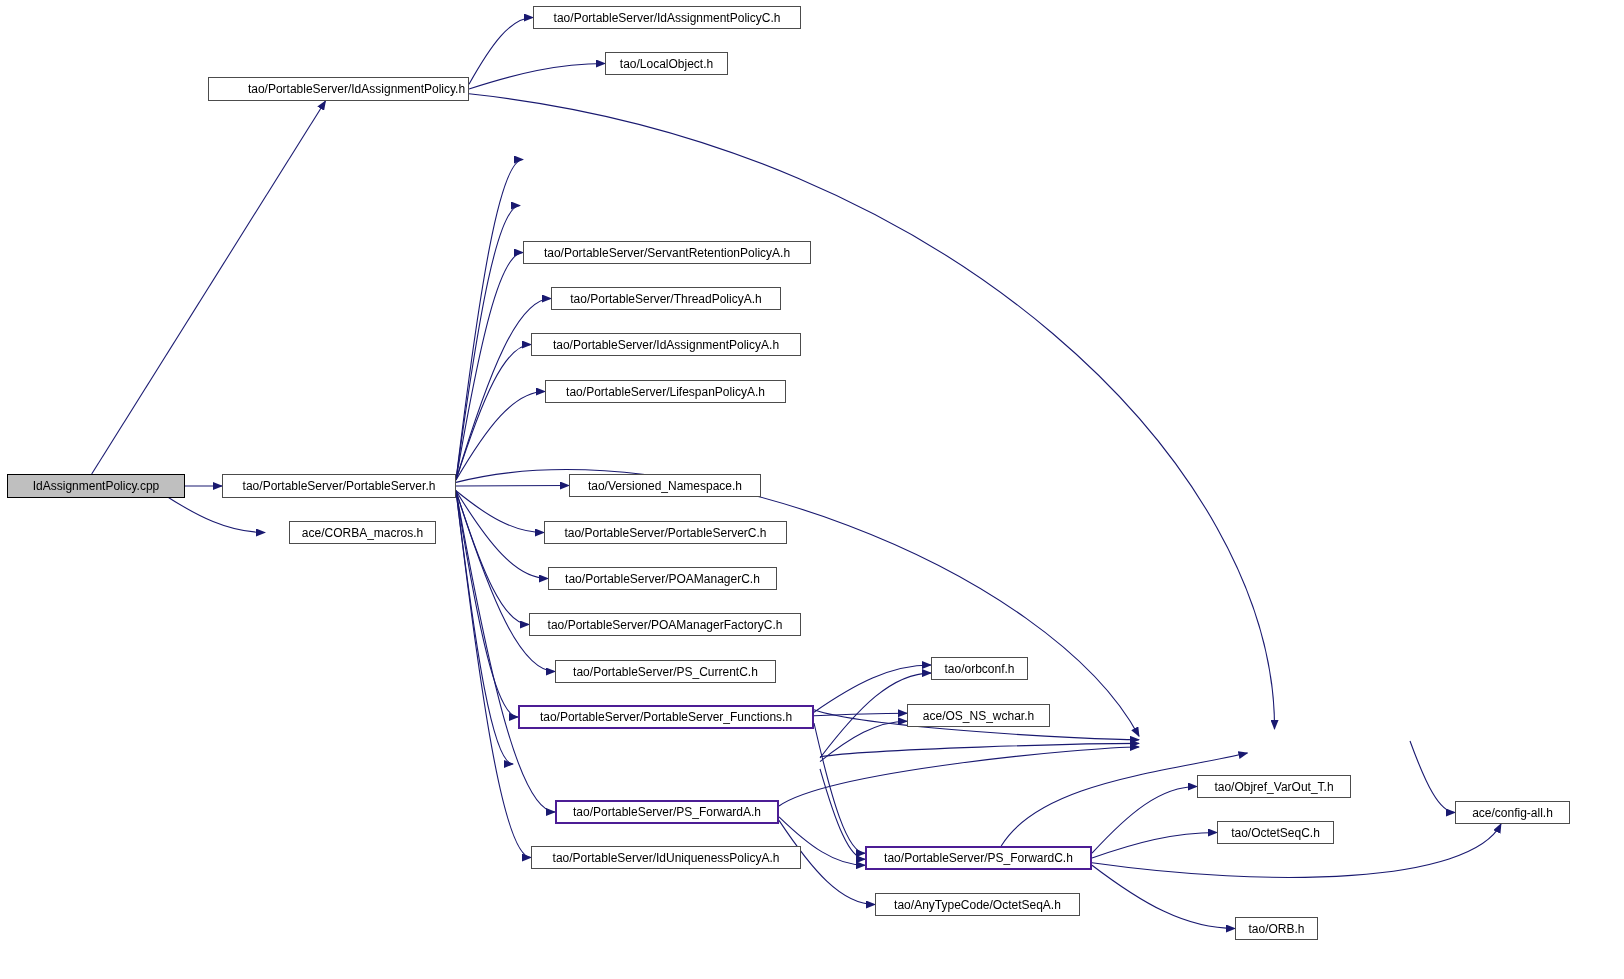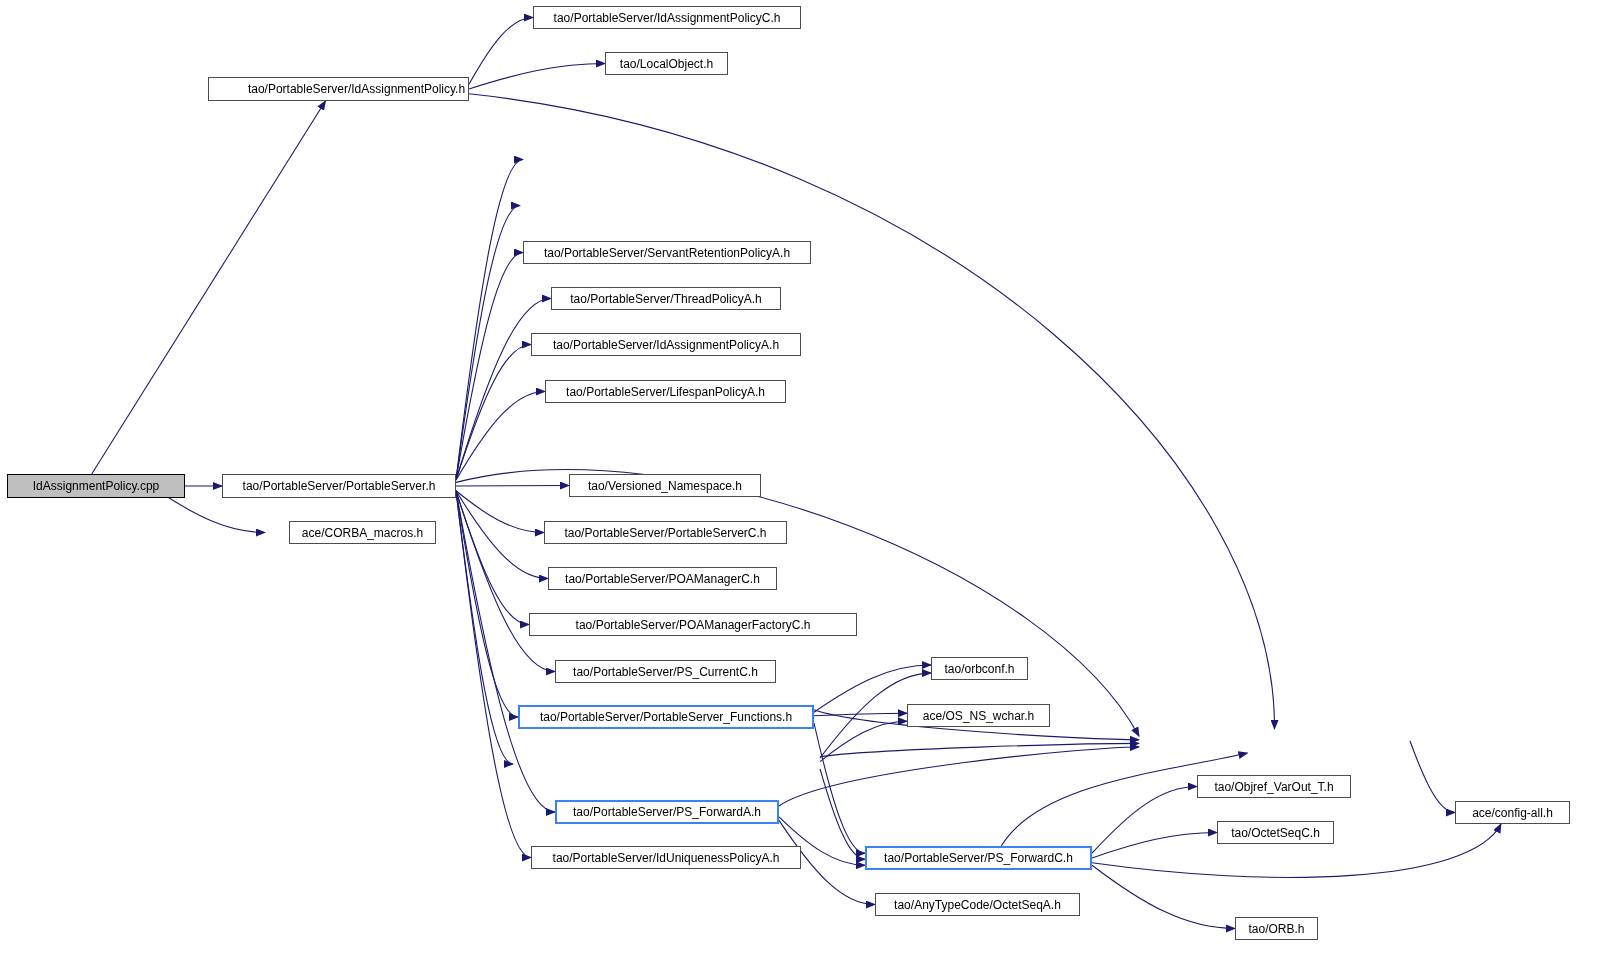--- a/index.html
+++ b/index.html
@@ -20,21 +20,21 @@
     background:var(--node-fill,#ffffff);
     border:1px solid var(--node-border,#4c4c4c);
     box-sizing:border-box;
     font-size:12px;
     line-height:1;
     color:#000000;
     white-space:nowrap;
     cursor:pointer;
     z-index:2;
   }
-  .node.bold{border:2px solid #3b82f6;}
+  .node.bold{border:2px solid #4c1d95;}
   .node.main{background:var(--main-fill,#bfbfbf);border:1px solid #000000;cursor:default;}
   .node span{pointer-events:none;}
 </style>
 </head>
 <body>
 
 <div class="canvas" id="graph" style="--node-fill: #ffffff; --node-border: #4c4c4c; --main-fill: #bfbfbf; background: rgb(255, 255, 255);">
   <svg class="edges" id="edge-layer" width="1624" height="979">
     <defs>
       <marker id="arrow" markerWidth="10" markerHeight="8" refX="9" refY="4" orient="auto" markerUnits="userSpaceOnUse">
@@ -116,21 +116,21 @@
     </div>
     <div class="node" style="left: 265px; top: 521px; width: 147px; height: 23px; margin-left: 24px;">
       <span>ace/CORBA_macros.h</span>
     </div>
     <div class="node" style="left: 544px; top: 521px; width: 243px; height: 23px;">
       <span>tao/PortableServer/PortableServerC.h</span>
     </div>
     <div class="node" style="left: 548px; top: 567px; width: 229px; height: 23px;">
       <span>tao/PortableServer/POAManagerC.h</span>
     </div>
-    <div class="node" style="left: 529px; top: 613px; width: 328px; height: 23px;">
+    <div class="node" style="left: 529px; top: 613px; width: 272px; height: 23px;">
       <span>tao/PortableServer/POAManagerFactoryC.h</span>
     </div>
     <div class="node" style="left: 555px; top: 660px; width: 221px; height: 23px;">
       <span>tao/PortableServer/PS_CurrentC.h</span>
     </div>
     <div class="node" style="left: 931px; top: 657px; width: 97px; height: 23px;">
       <span>tao/orbconf.h</span>
     </div>
     <div class="node bold" style="left: 518px; top: 705px; width: 296px; height: 24px;">
       <span>tao/PortableServer/PortableServer_Functions.h</span>

